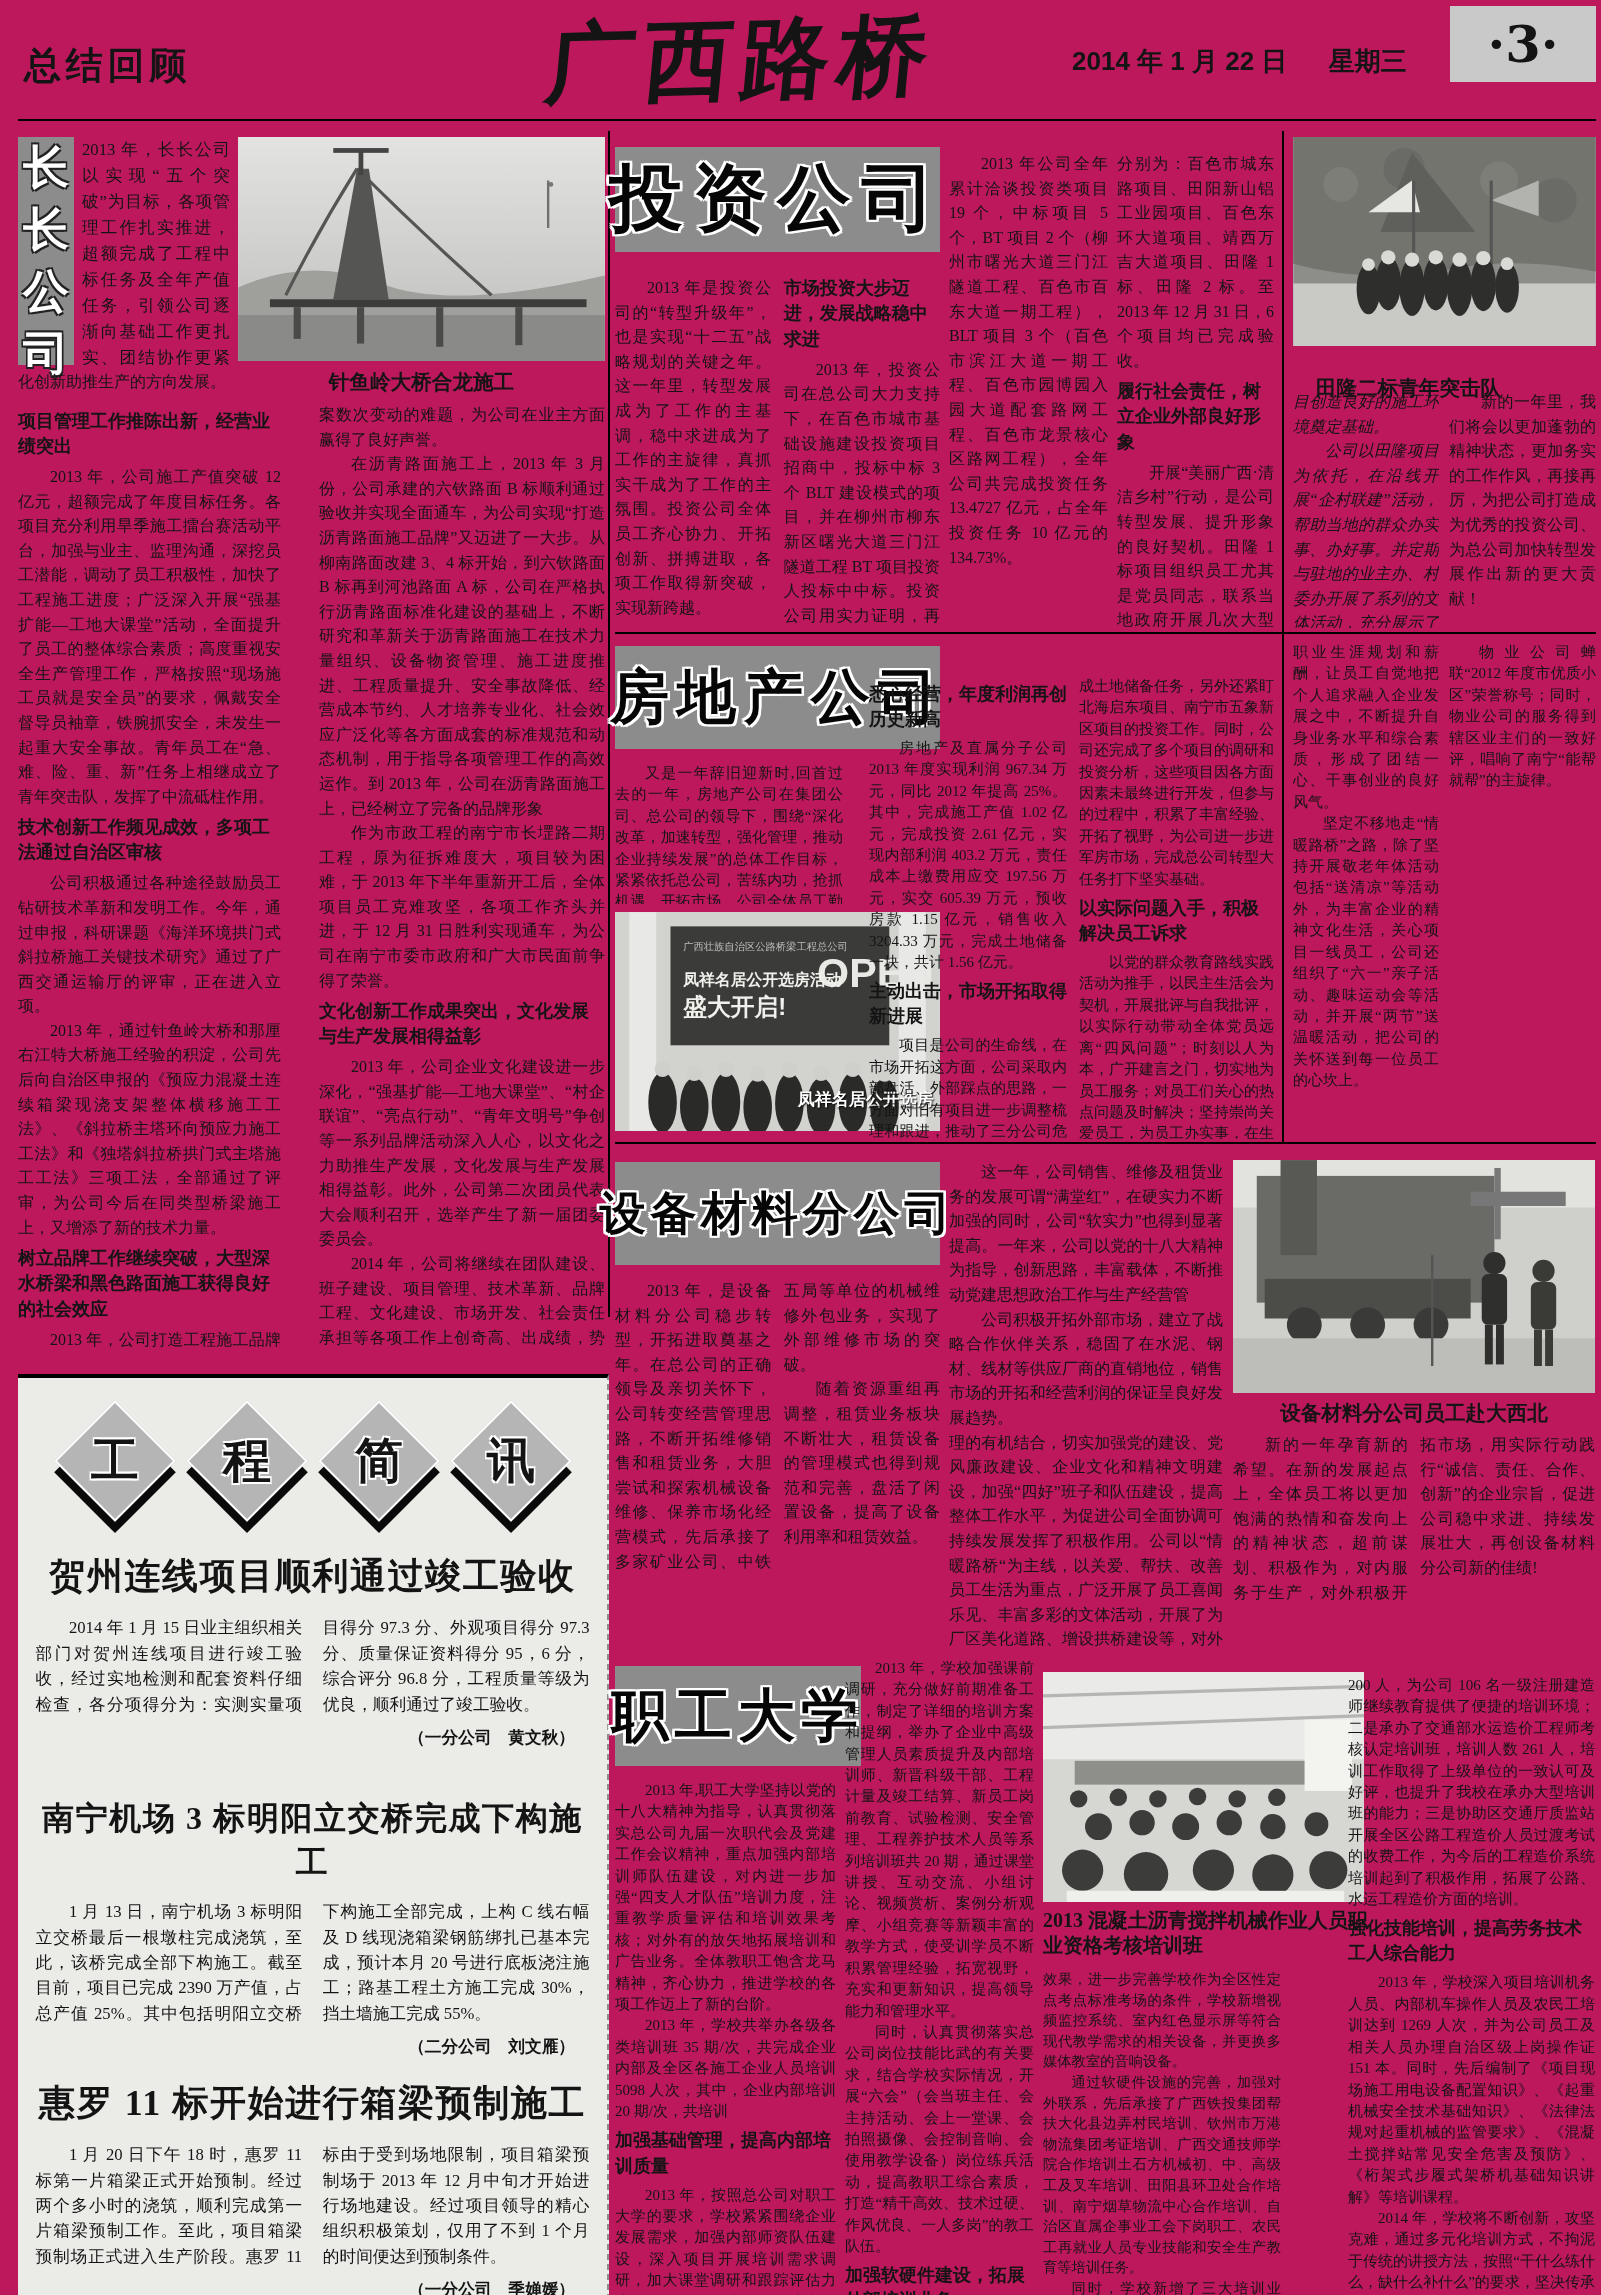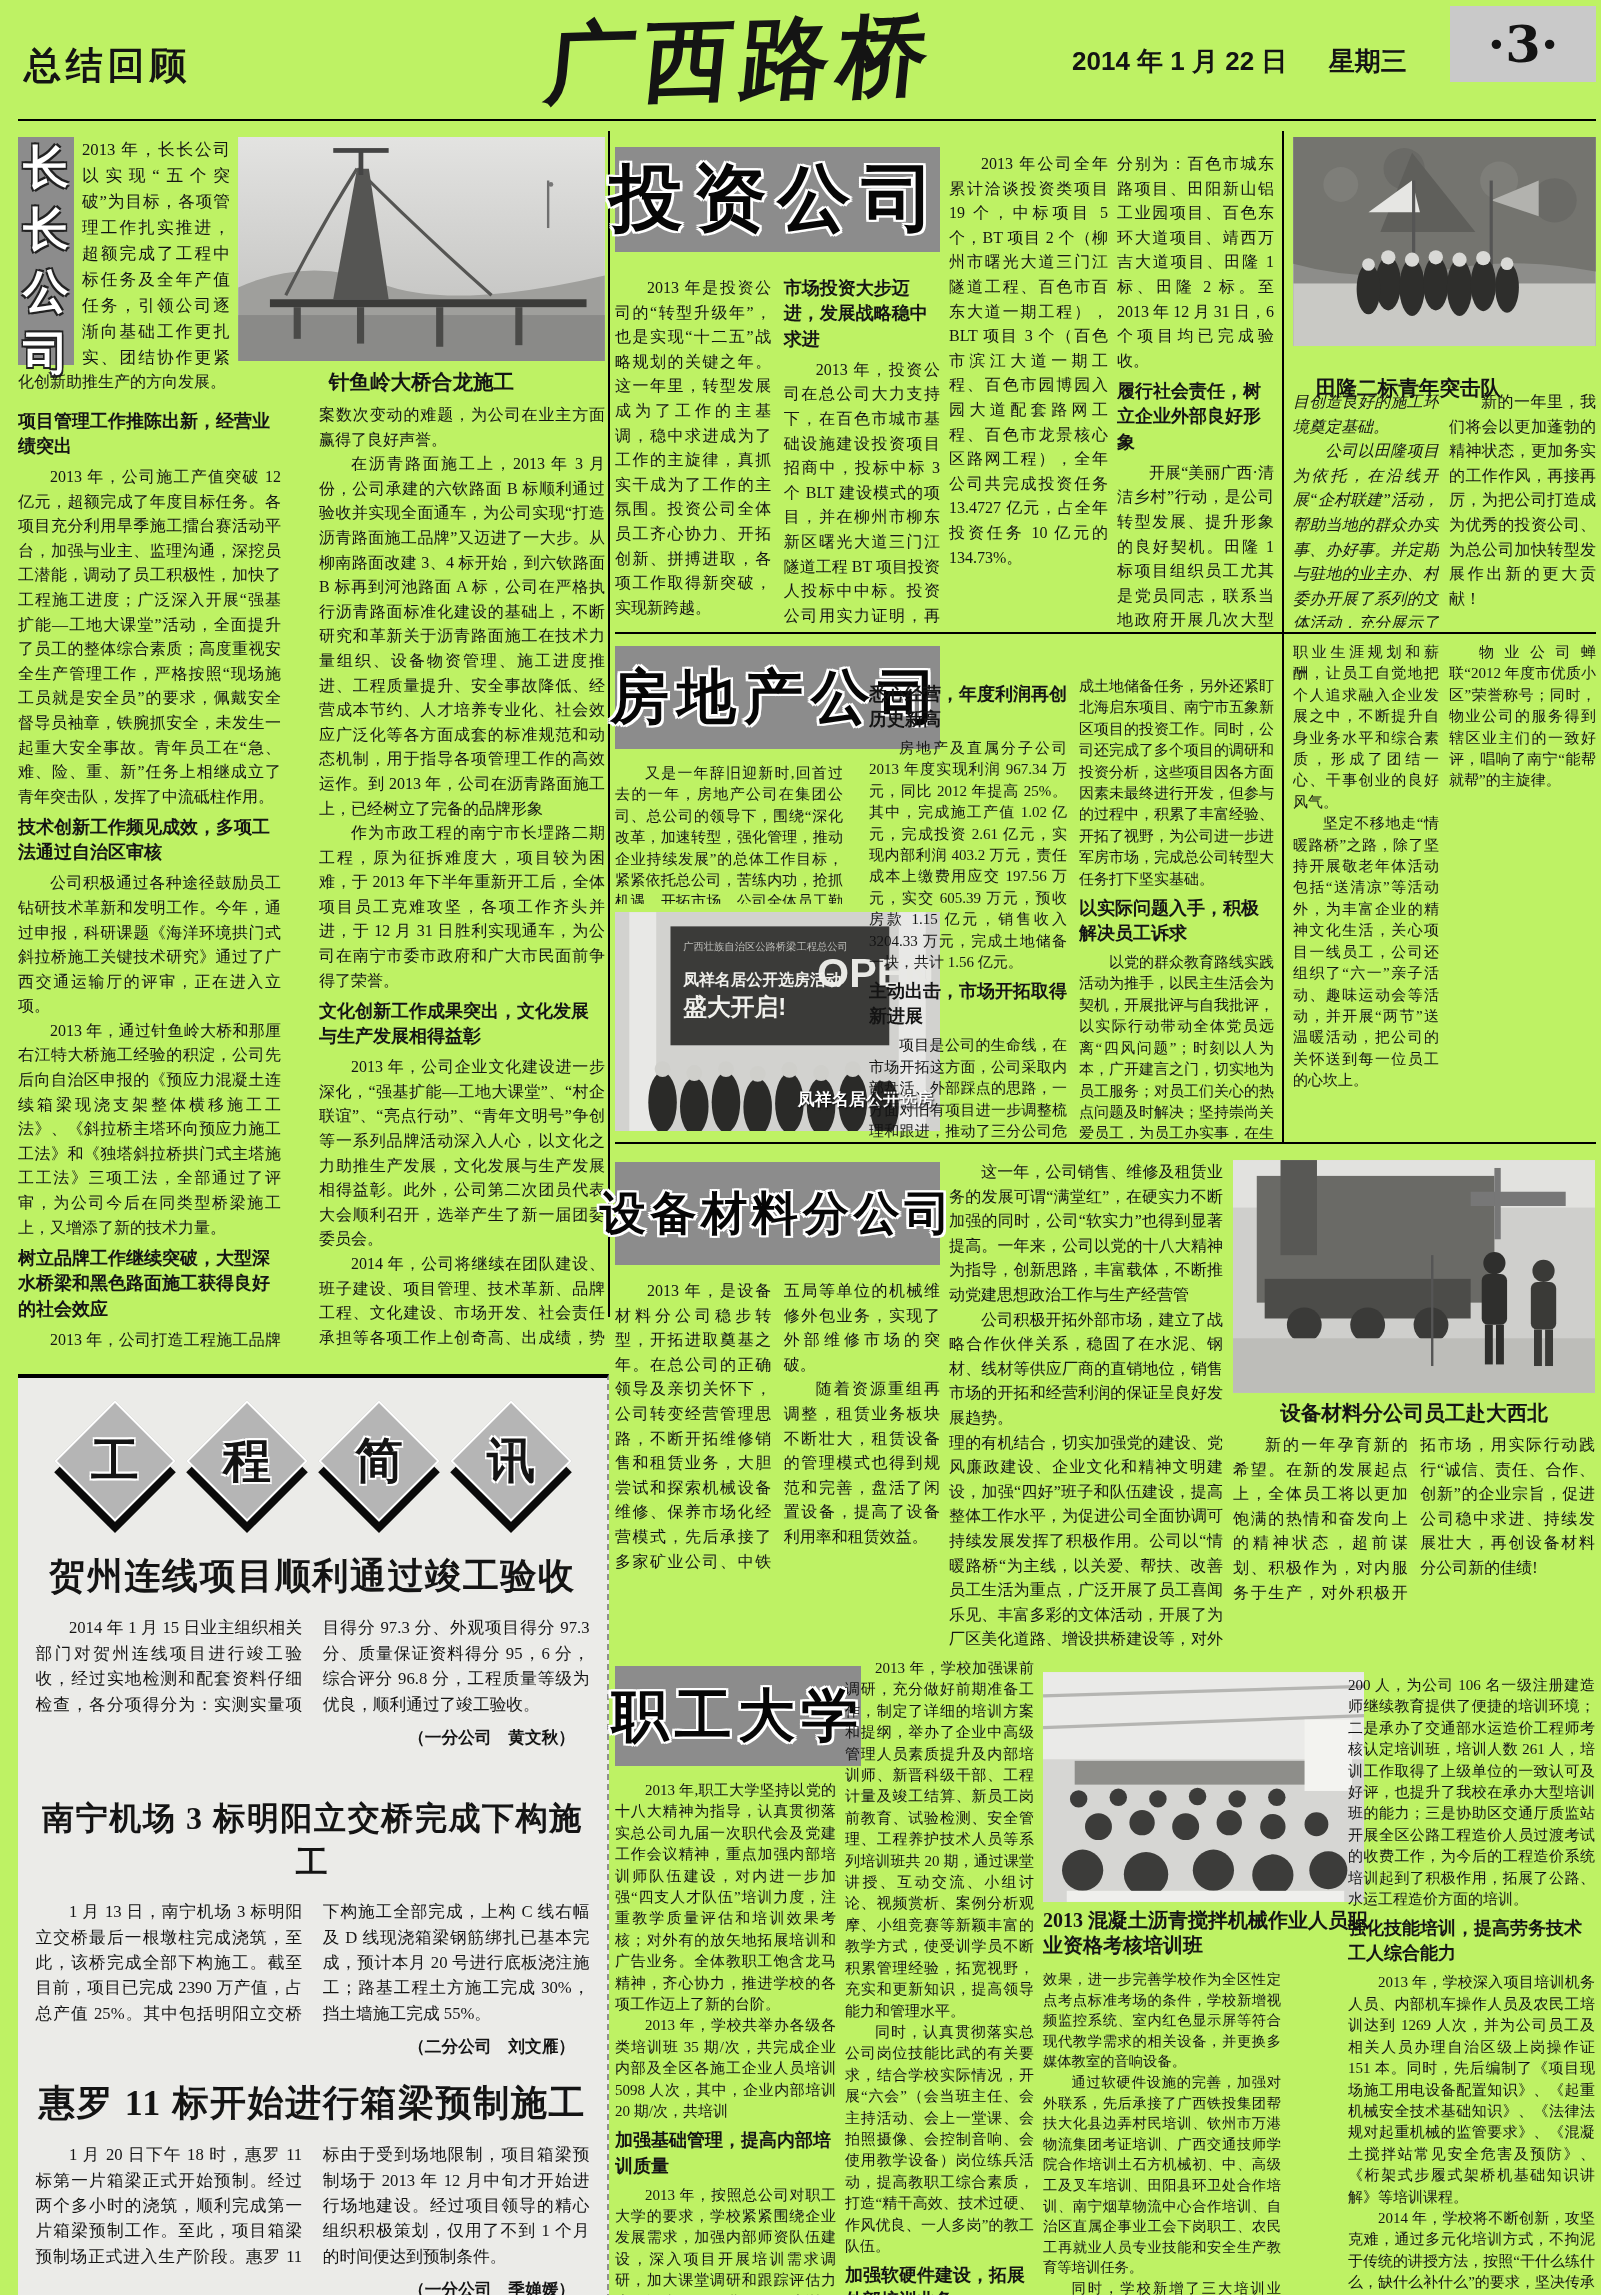--- a/index.html
+++ b/index.html
@@ -1,16 +1,16 @@
 <!DOCTYPE html>
 <html style="font-size:12.7px"><head>
 <meta charset="utf-8">
 <style>
   html,body{margin:0;padding:0;background:#888;}
-  .page{position:relative;width:1601px;height:2295px;background:#bef264;color:#141414;
+  .page{position:relative;width:1601px;height:2295px;background:#be185d;color:#141414;
         font-family:"Liberation Serif","DejaVu Serif",serif;overflow:hidden;margin:0 auto;}
   .abs{position:absolute;}
   .hrule{background:#000;height:2.4px;}
   .vrule{background:#000;width:1.6px;}
 
   
   .kicker{font-family:"Liberation Sans","DejaVu Sans",sans-serif;font-weight:900;font-size:37px;letter-spacing:4.8px;}
   .masthead{font-weight:900;font-size:89px;letter-spacing:8px;transform:skewX(-7deg) rotate(-1.5deg);
             font-family:"DejaVu Serif","Liberation Serif",serif;white-space:nowrap;}
   .hdate{font-family:"Liberation Sans","DejaVu Sans",sans-serif;font-weight:bold;font-size:26px;white-space:nowrap;}

